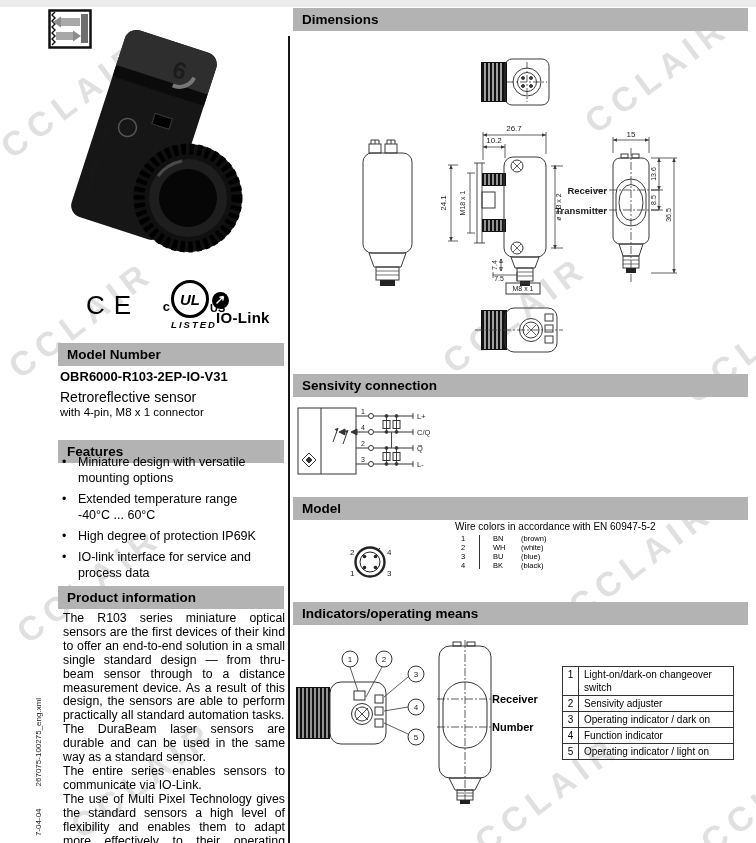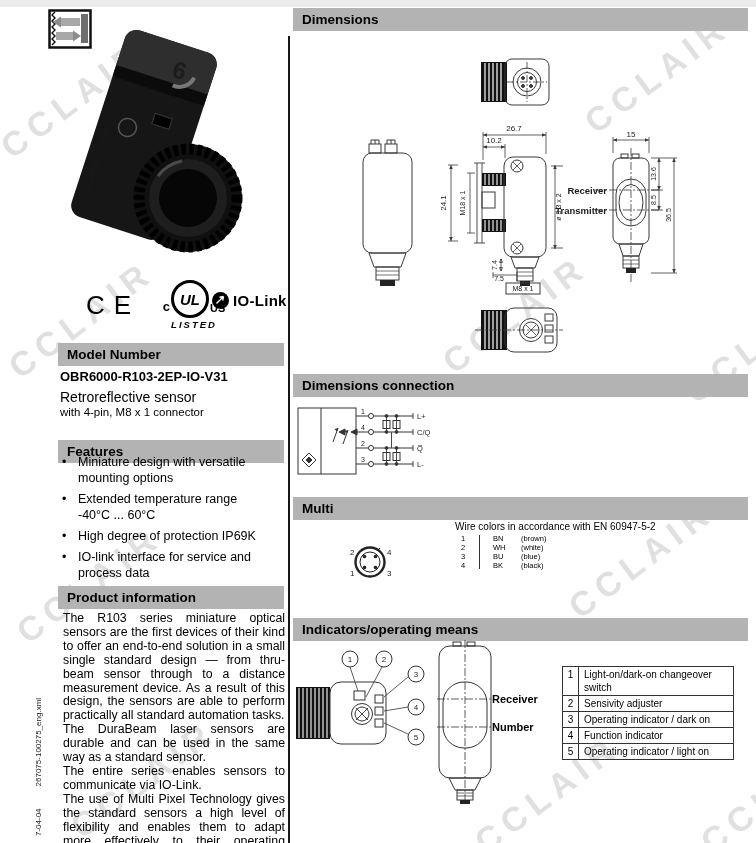--- a/index.html
+++ b/index.html
@@ -35,21 +35,21 @@
 
   .ce { position:absolute; left:86px; top:290px; font-size:26px; letter-spacing:9px; }
   .ulblock { position:absolute; left:156px; top:280px; width:76px; text-align:center; }
   .ulrow { display:flex; align-items:flex-end; justify-content:center; }
   .ulcircle { width:32px; height:32px; border:3px solid #000; border-radius:50%;
               display:flex; align-items:center; justify-content:center; }
   .ulcircle span { font-weight:bold; font-style:italic; font-size:15px; }
   .ulc { font-size:13px; font-weight:bold; margin-right:1px; margin-bottom:4px; }
   .ulus { font-size:11px; font-weight:bold; margin-left:1px; margin-bottom:4px; }
   .ullisted { font-size:9.5px; font-weight:bold; letter-spacing:2px; margin-top:1px;font-style:italic; }
-  .iolink { position:absolute; left:212px; top:292px; display:flex; align-items:flex-start; }
+  .iolink { position:absolute; left:212px; top:292px; display:flex; align-items:flex-start;flex-direction:column; }
   .iolink .txt { font-weight:bold; font-size:15px; margin-left:4px; letter-spacing:0.3px; }
 
   .pin-note { position:absolute; left:455px; top:521px; font-size:10px; }
   .pin-table { position:absolute; left:455px; top:534px; width:150px; }
   .pin-table .vl { position:absolute; left:24px; top:1px; bottom:1px; width:1px; background:#333; }
   .pin-row { position:relative; height:9px; font-size:7.5px; line-height:9px; }
   .pin-row .p { position:absolute; left:6px; }
   .pin-row .c { position:absolute; left:38px; }
   .pin-row .n { position:absolute; left:66px; }
 
@@ -275,21 +275,21 @@
     <text class="dimtxt-s" x="206" y="249" text-anchor="middle">7.5</text>
     <text class="dimtxt-s" x="230" y="259" text-anchor="middle">M8 x 1</text>
     <text class="dimtxt" x="338" y="105" text-anchor="middle">15</text>
     <text class="dimtxt-s" transform="rotate(-90 363 142)" x="363" y="142" text-anchor="middle">13.6</text>
     <text class="dimtxt-s" transform="rotate(-90 363 168)" x="363" y="168" text-anchor="middle">8.5</text>
     <text class="dimtxt-s" transform="rotate(-90 378 183)" x="378" y="183" text-anchor="middle">36.5</text>
     <text x="314" y="162" text-anchor="end" font-size="9.5" font-weight="bold">Receiver</text>
     <text x="314" y="182" text-anchor="end" font-size="9.5" font-weight="bold">Transmitter</text>
   </svg>
 
-  <div class="sec-header rh" style="top:374px;">Dimensions connection</div>
+  <div class="sec-header rh" style="top:374px;">Sensivity connection</div>
 
   <svg style="position:absolute; left:295px; top:402px;" width="150" height="80" viewBox="0 0 150 80">
     <g stroke="#333" stroke-width="1" fill="none">
       <rect x="3" y="6" width="58" height="66"></rect>
       <path d="M26,6 v66"></path>
       <polygon points="14,51 21,58 14,65 7,58"></polygon>
       <polygon points="14,55 17,58 14,61 11,58" fill="#333"></polygon>
       <path d="M38,40 l5,-14 M48,42 l5,-14"></path>
       <path d="M43,26 l-3.5,1 l2.5,2.5 z M53,28 l-3.5,1 l2.5,2.5 z" fill="#333" stroke="none"></path>
 
@@ -319,21 +319,21 @@
     <text x="68" y="11.5" font-size="7" text-anchor="middle">1</text>
     <text x="68" y="27.5" font-size="7" text-anchor="middle">4</text>
     <text x="68" y="43.5" font-size="7" text-anchor="middle">2</text>
     <text x="68" y="59.5" font-size="7" text-anchor="middle">3</text>
     <text x="122" y="17" font-size="7.5">L+</text>
     <text x="122" y="33" font-size="7.5">C/Q</text>
     <text x="122" y="49" font-size="7.5">Q̅</text>
     <text x="122" y="65" font-size="7.5">L-</text>
   </svg>
 
-  <div class="sec-header rh" style="top:497px;">Multi</div>
+  <div class="sec-header rh" style="top:497px;">Model</div>
 
   <svg style="position:absolute; left:344px; top:538px;" width="52" height="48" viewBox="0 0 52 48">
     <circle cx="26" cy="24" r="14.5" fill="none" stroke="#222" stroke-width="2.4"></circle>
     <circle cx="26" cy="24" r="10" fill="none" stroke="#222" stroke-width="1"></circle>
     <circle cx="20.5" cy="18.5" r="1.8" fill="#222"></circle>
     <circle cx="31.5" cy="18.5" r="1.8" fill="#222"></circle>
     <circle cx="20.5" cy="29.5" r="1.8" fill="#222"></circle>
     <circle cx="31.5" cy="29.5" r="1.8" fill="#222"></circle>
     <path d="M33,13 l3,-3" stroke="#222" stroke-width="1"></path>
     <text x="6" y="17" font-size="8">2</text>
@@ -360,21 +360,21 @@
       <span class="c">BU</span>
       <span class="n">(blue)</span>
     </div>
     <div class="pin-row">
       <span class="p">4</span>
       <span class="c">BK</span>
       <span class="n">(black)</span>
     </div>
   </div>
 
-  <div class="sec-header rh" style="top:618px;">Indicators/operating means</div>
+  <div class="sec-header rh" style="top:602px;">Indicators/operating means</div>
 
   <svg style="position:absolute; left:294px; top:638px;" width="140" height="115" viewBox="0 0 140 115">
     <g stroke="#333" stroke-width="1" fill="none">
       <rect x="2" y="49" width="34" height="52" fill="#111" stroke="none"></rect>
       <path d="M5,50 v50 M9,50 v50 M13,50 v50 M17,50 v50 M21,50 v50 M25,50 v50 M29,50 v50 M33,50 v50" stroke="#fff" stroke-width="1.1"></path>
       <rect x="36" y="44" width="56" height="62" rx="11"></rect>
       <rect x="60" y="53" width="11" height="9"></rect>
       <circle cx="68" cy="76" r="10.5"></circle>
       <circle cx="68" cy="76" r="7"></circle>
       <path d="M62,70 l12,12 M74,70 l-12,12" stroke-width="0.9"></path>

